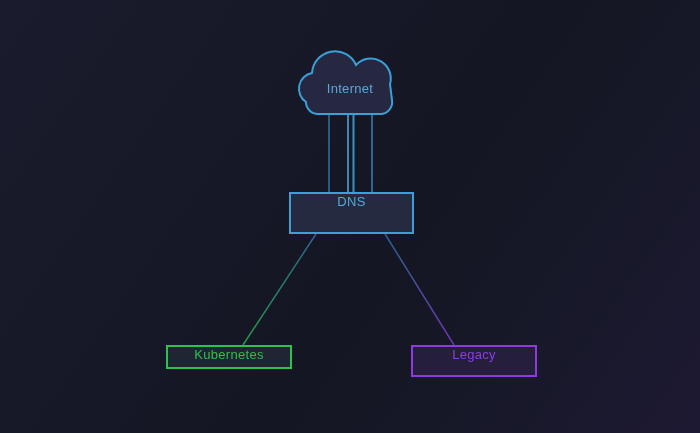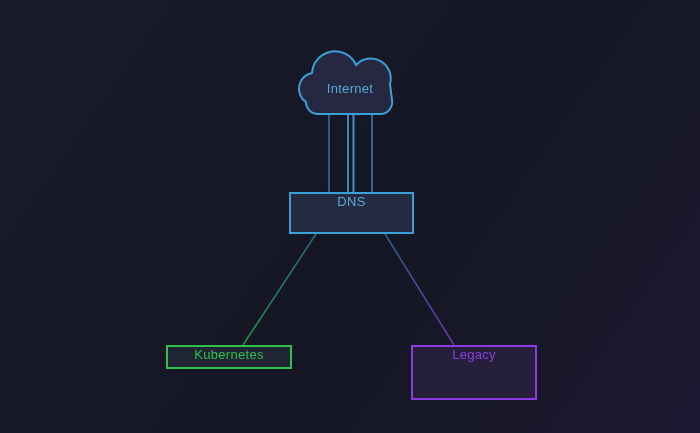--- a/index.html
+++ b/index.html
@@ -34,21 +34,21 @@
   }
   .node-dns {
     left:289px; top:192px; width:125px; height:42px;
     border-color:var(--cyan); background:var(--node-fill-dns); color:var(--text-cyan);
   }
   .node-kubernetes {
     left:166px; top:345px; width:126px; height:24px;
     border-color:var(--green); background:var(--node-fill-k8s); color:var(--text-green);
   }
   .node-legacy {
-    left:411px; top:345px; width:126px; height:55px;
+    left:411px; top:345px; width:126px; height:32px;
     border-color:var(--purple); background:var(--node-fill-legacy); color:var(--text-purple);
   }
   .cloud-label {
     position:absolute; left:300px; top:78px; width:100px; height:20px;
     display:flex; align-items:center; justify-content:center;
     font-size:13px; letter-spacing:.3px; color:var(--text-cyan);
   }
 </style>
 </head>
 <body>

